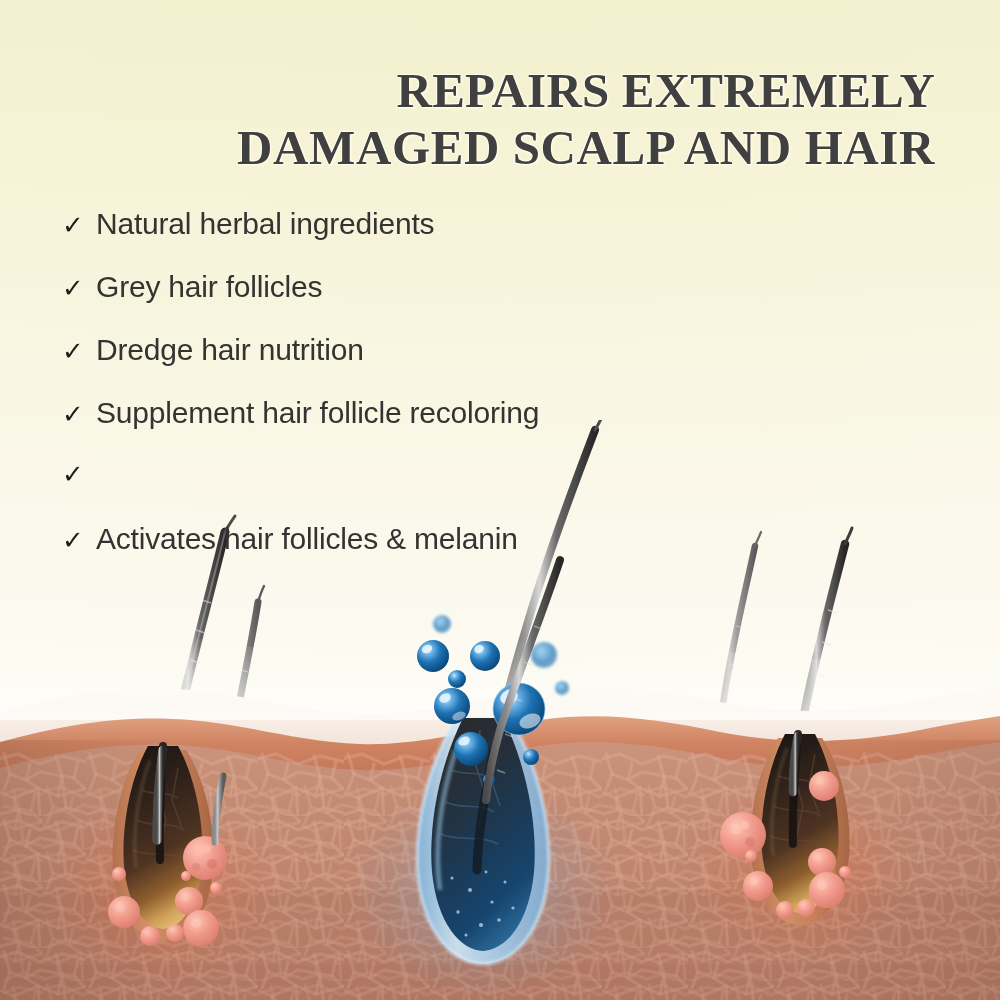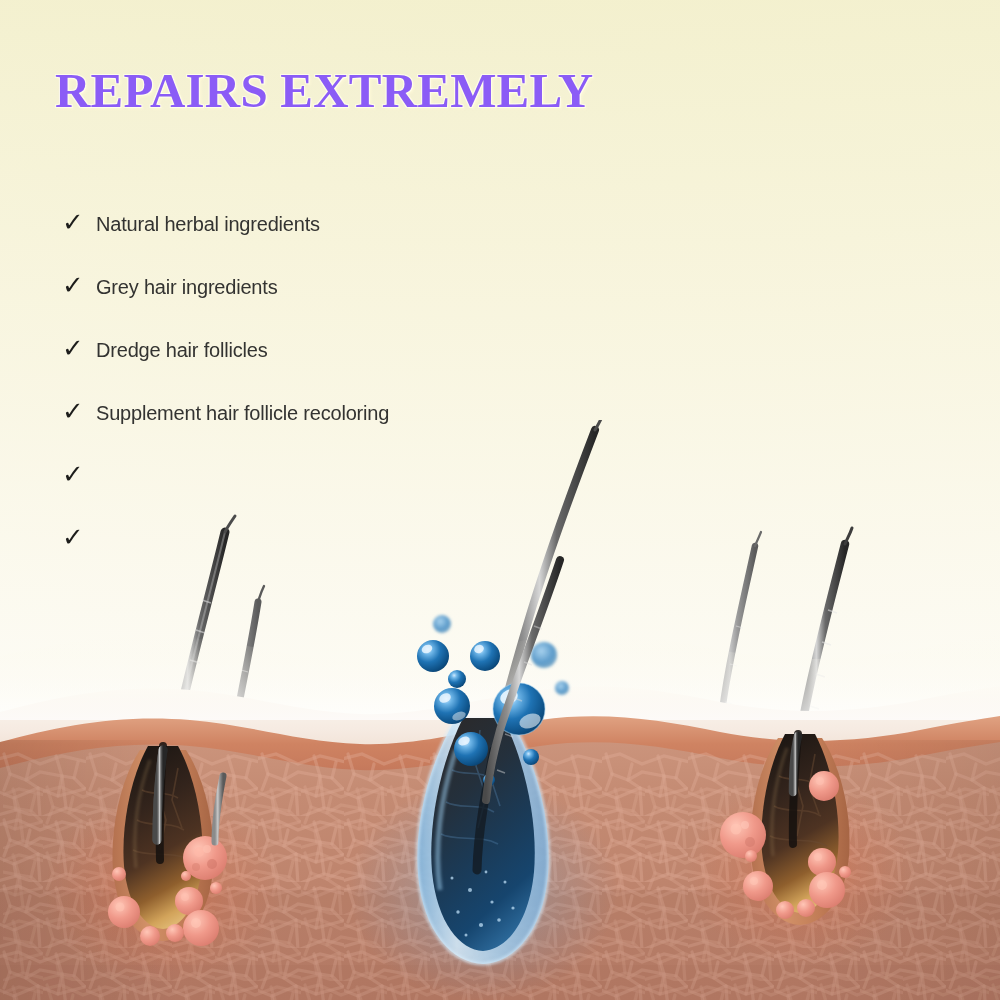--- a/index.html
+++ b/index.html
@@ -34,32 +34,33 @@
   
   .title-block {
     position: absolute;
     left: 55px;
     top: 62px;
     width: 880px;
   }
   .title-line {
     font-family: "Liberation Serif", serif;
     font-weight: bold;
-    color: #8b5cf6;
+    color: #404040;
     font-size: 49px;
     line-height: 57px;
     letter-spacing: .2px;
     white-space: nowrap;
     text-shadow:
       0 0 1px #fffdf0,
       1px 1px 0 rgba(255,253,235,.95),
       -1px -1px 0 rgba(255,253,235,.75),
       1px -1px 0 rgba(255,253,235,.75),
       -1px 1px 0 rgba(255,253,235,.75),
       2px 2px 3px rgba(255,250,215,.9);
+    text-align: right;
   }
   .title-line.l2 { letter-spacing: .6px; }
 
   
   .feature-list {
     position: absolute;
     left: 62px;
     top: 209px;
     width: 760px;
     list-style: none;
@@ -77,21 +78,21 @@
     flex: 0 0 auto;
     width: 34px;
     font-size: 26px;
     line-height: 1;
     font-weight: bold;
     color: #1d1d1b;
     font-family: "DejaVu Sans", sans-serif;
   }
   .feature-label {
     font-family: "Liberation Sans", sans-serif;
-    font-size: 20px;
+    font-size: 30px;
     line-height: 1;
     color: #333331;
     letter-spacing: -.2px;
     font-weight: 400;
   }
 
   
   .illustration {
     position: absolute;
     left: 0;
@@ -105,44 +106,46 @@
 </head>
 <body>
 
 <div id="poster">
 
   <div class="bg-wash"></div>
   <div class="bg-wash-2"></div>
 
   <div class="title-block">
     <div class="title-line l1">REPAIRS EXTREMELY</div>
+    <div class="title-line l2">DAMAGED SCALP AND HAIR</div>
   </div>
 
   <ul class="feature-list">
     <li class="feature-item">
       <span class="check-icon">✓</span>
       <span class="feature-label">Natural herbal ingredients</span>
     </li>
     <li class="feature-item">
       <span class="check-icon">✓</span>
-      <span class="feature-label">Grey hair ingredients</span>
+      <span class="feature-label">Grey hair follicles</span>
     </li>
     <li class="feature-item">
       <span class="check-icon">✓</span>
-      <span class="feature-label">Dredge hair follicles</span>
+      <span class="feature-label">Dredge hair nutrition</span>
     </li>
     <li class="feature-item">
       <span class="check-icon">✓</span>
       <span class="feature-label">Supplement hair follicle recoloring</span>
     </li>
     <li class="feature-item">
       <span class="check-icon">✓</span>
     </li>
     <li class="feature-item">
       <span class="check-icon">✓</span>
+      <span class="feature-label">Activates hair follicles &amp; melanin</span>
     </li>
   </ul>
 
   <div class="illustration">
     <svg width="1000" height="580" viewBox="0 0 1000 580" xmlns="http://www.w3.org/2000/svg">
       <defs>
 
         <linearGradient id="dermisGrad" x1="0" y1="0" x2="0" y2="1">
           <stop offset="0%" stop-color="#cb947c"></stop>
           <stop offset="20%" stop-color="#c48b73"></stop>

